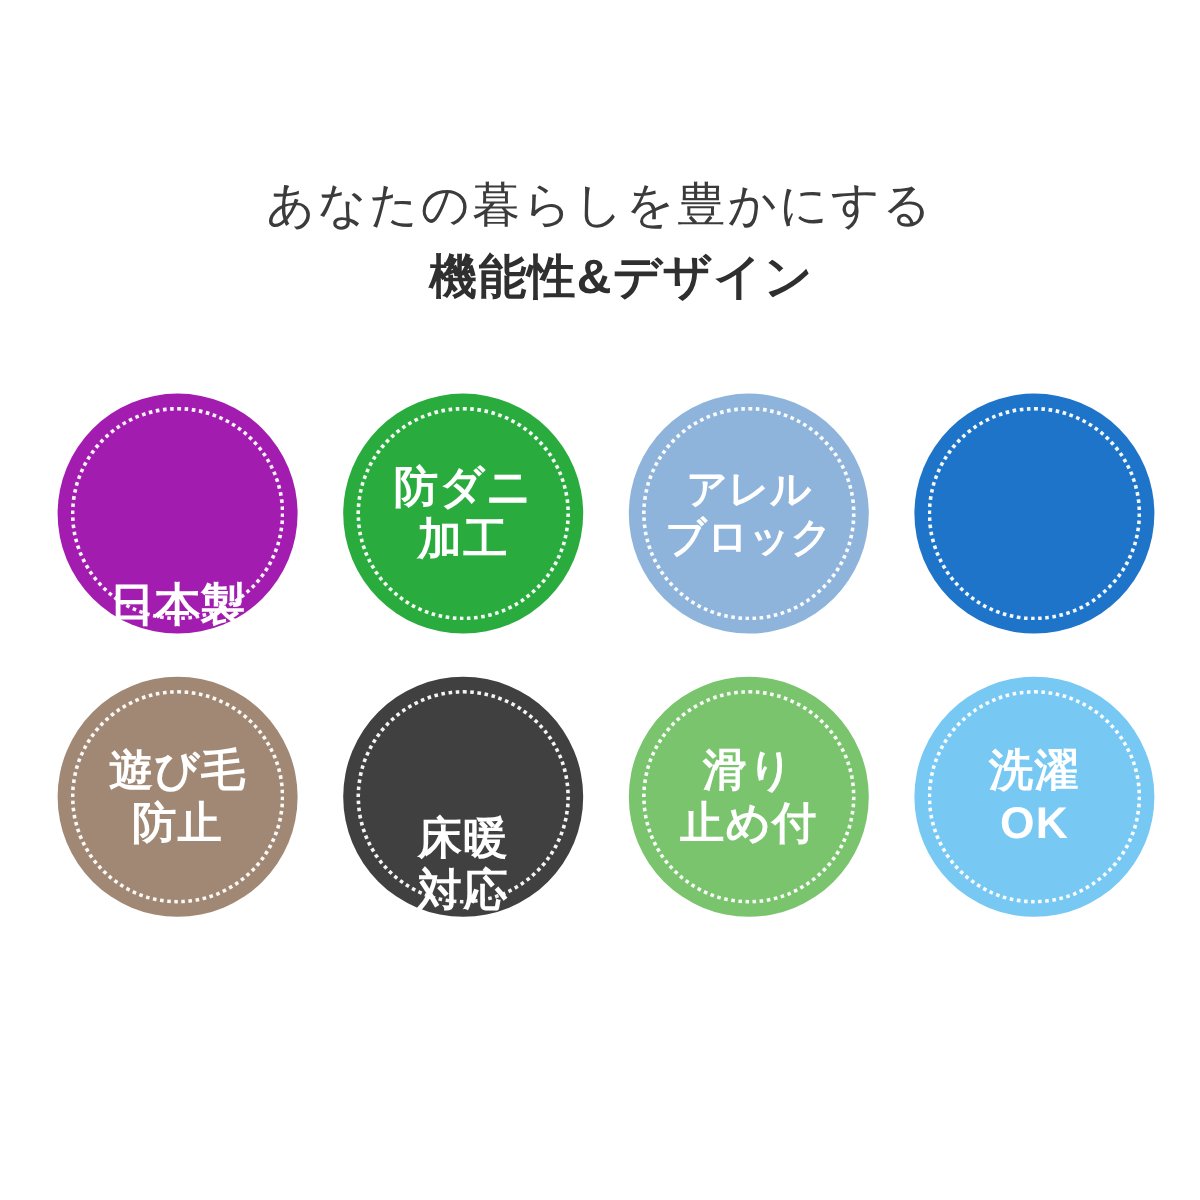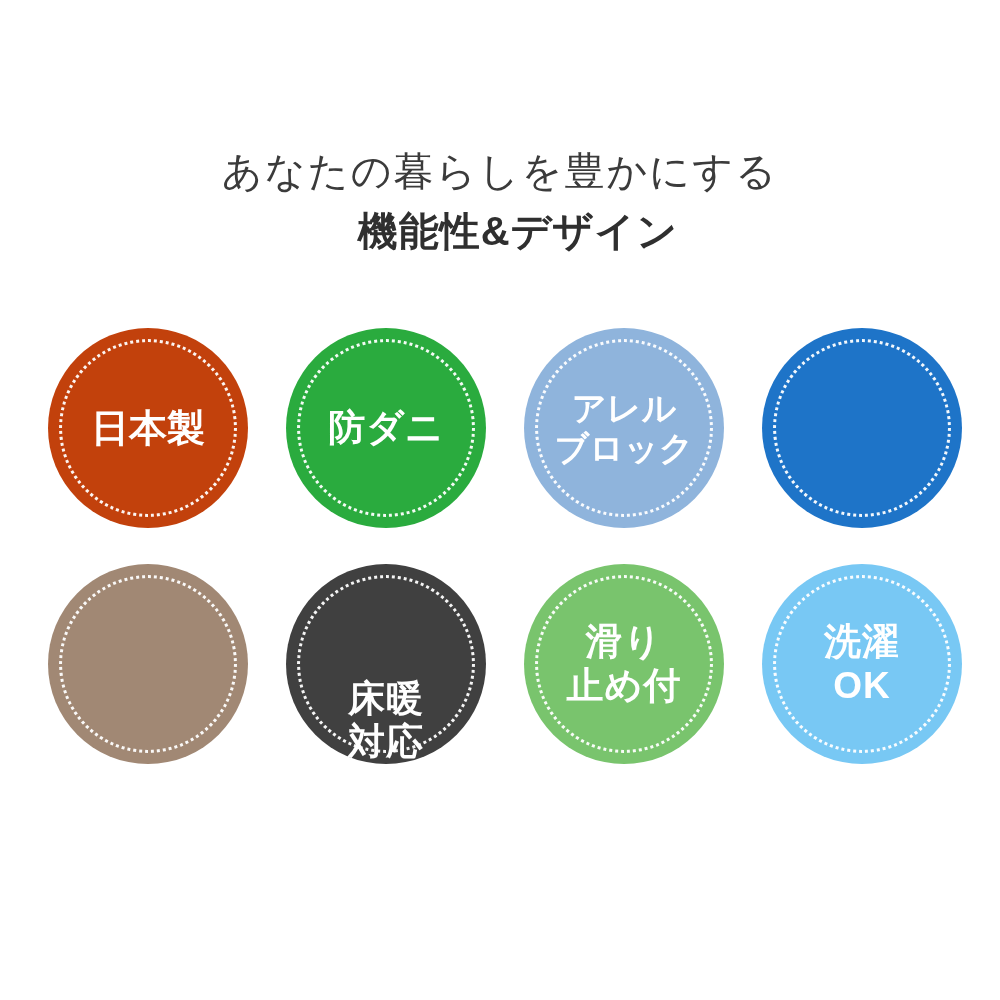--- a/index.html
+++ b/index.html
@@ -109,44 +109,49 @@
 
 <div class="page">
 
   <div class="headline">
     <div class="headline-line1">あなたの暮らしを豊かにする</div>
     <div class="headline-line2">機能性&amp;デザイン</div>
   </div>
 
   <div class="badge-grid">
 
-  <div class="badge" style="background: #c2410c;">
+  <div class="badge" style="background: #a21caf; align-items: flex-end;">
         <div class="badge-ring"></div>
         <div class="badge-label size-1">
           <span class="ln">日本製</span>
         </div>
       </div>
       <div class="badge" style="background: rgb(42, 171, 62);">
         <div class="badge-ring"></div>
         <div class="badge-label size-2">
           <span class="ln">防ダニ</span>
+          <span class="ln">加工</span>
         </div>
       </div>
       <div class="badge" style="background: rgb(143, 180, 220);">
         <div class="badge-ring"></div>
         <div class="badge-label size-2 tight">
           <span class="ln">アレル</span>
           <span class="ln">ブロック</span>
         </div>
       </div>
       <div class="badge" style="background: rgb(30, 116, 200);">
         <div class="badge-ring"></div>
       </div>
       <div class="badge" style="background: rgb(161, 136, 116);">
         <div class="badge-ring"></div>
+        <div class="badge-label size-2">
+          <span class="ln">遊び毛</span>
+          <span class="ln">防止</span>
+        </div>
       </div>
       <div class="badge" style="background: #404040; align-items: flex-end;">
         <div class="badge-ring"></div>
         <div class="badge-label size-2">
           <span class="ln">床暖</span>
           <span class="ln">対応</span>
         </div>
       </div>
       <div class="badge" style="background: rgb(121, 196, 109);">
         <div class="badge-ring"></div>

